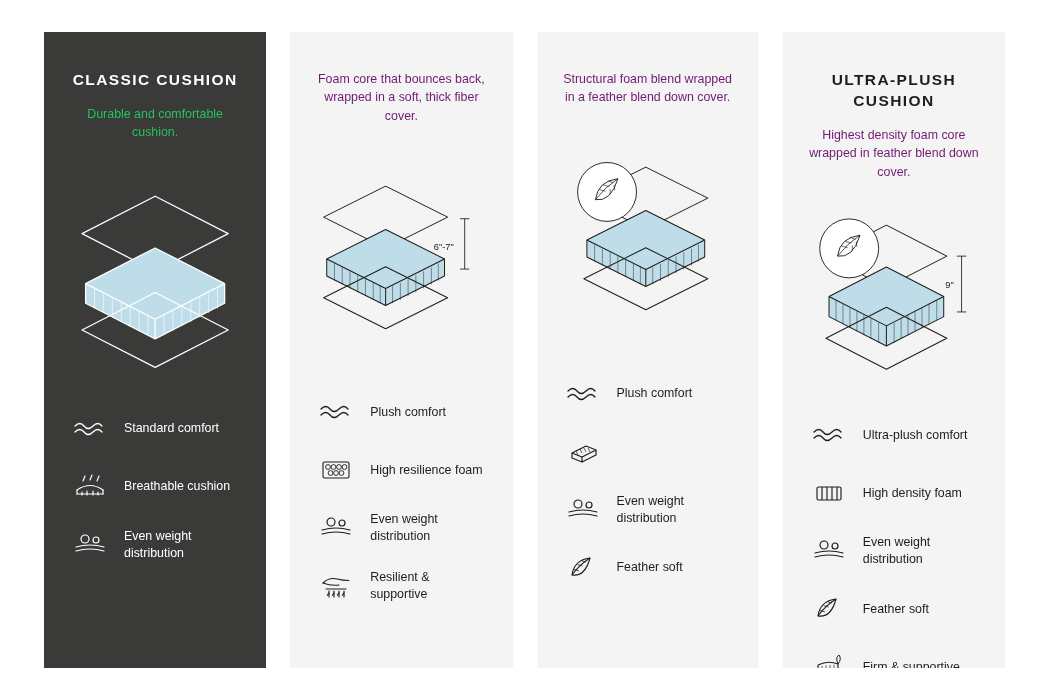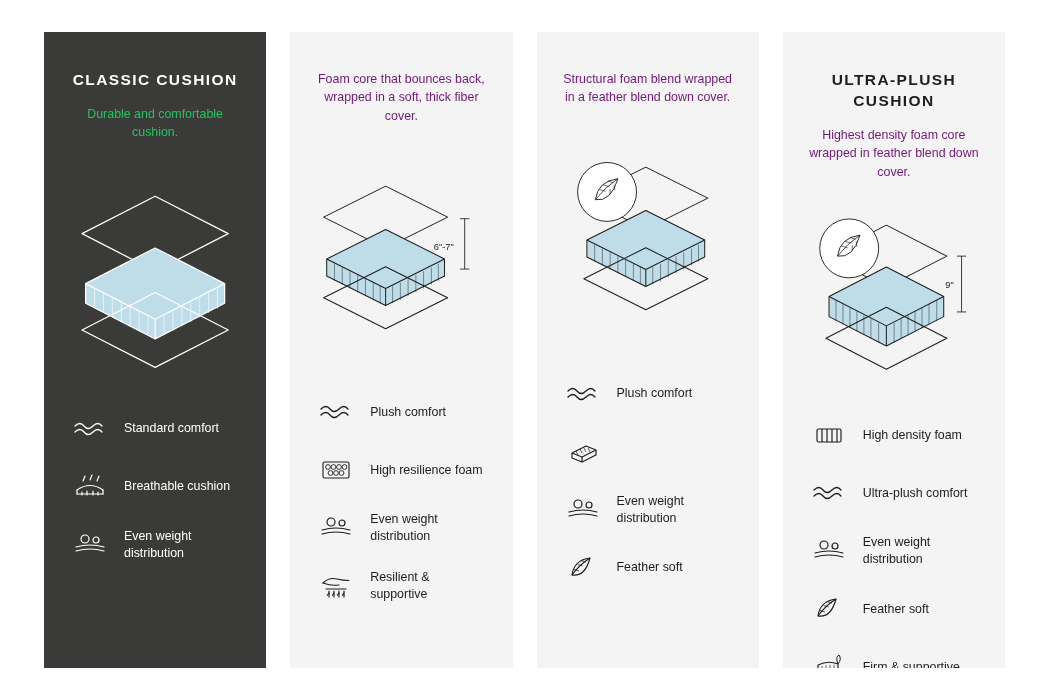--- a/index.html
+++ b/index.html
@@ -421,35 +421,35 @@
             <line x1="196" y1="130" x2="208" y2="130"></line>
           </g>
         </g>
         <text class="dim-label" x="192" y="99" text-anchor="end">9"</text>
       </svg>
     </div>
 
     <div class="features">
       <div class="feature">
         <span class="feature-icon">
+          <svg width="34" height="22" viewBox="0 0 34 22" fill="none" stroke="#1d1d1b" stroke-width="1.3" stroke-linecap="round">
+            <path d="M2 8 q5 -5 9 0 t9 0 t9 0"></path>
+            <path d="M2 14 q5 -5 9 0 t9 0 t9 0"></path>
+          </svg>
+        </span>
+        <span class="feature-label">Ultra-plush comfort</span>
+      </div>
+      <div class="feature">
+        <span class="feature-icon">
           <svg width="34" height="26" viewBox="0 0 34 26" fill="none" stroke="#1d1d1b" stroke-width="1.15" stroke-linejoin="round">
             <rect x="5" y="7" width="24" height="13" rx="1.5"></rect>
             <path d="M10 7 v13 M15 7 v13 M20 7 v13 M25 7 v13"></path>
           </svg>
         </span>
         <span class="feature-label">High density foam</span>
-      </div>
-      <div class="feature">
-        <span class="feature-icon">
-          <svg width="34" height="22" viewBox="0 0 34 22" fill="none" stroke="#1d1d1b" stroke-width="1.3" stroke-linecap="round">
-            <path d="M2 8 q5 -5 9 0 t9 0 t9 0"></path>
-            <path d="M2 14 q5 -5 9 0 t9 0 t9 0"></path>
-          </svg>
-        </span>
-        <span class="feature-label">Ultra-plush comfort</span>
       </div>
       <div class="feature">
         <span class="feature-icon">
           <svg width="34" height="26" viewBox="0 0 34 26" fill="none" stroke="#1d1d1b" stroke-width="1.2" stroke-linecap="round">
             <circle cx="12" cy="7" r="4"></circle>
             <circle cx="23" cy="8" r="3"></circle>
             <path d="M3 15 q14 -4 28 0"></path>
             <path d="M3 19 q14 -4 28 0"></path>
           </svg>
         </span>

